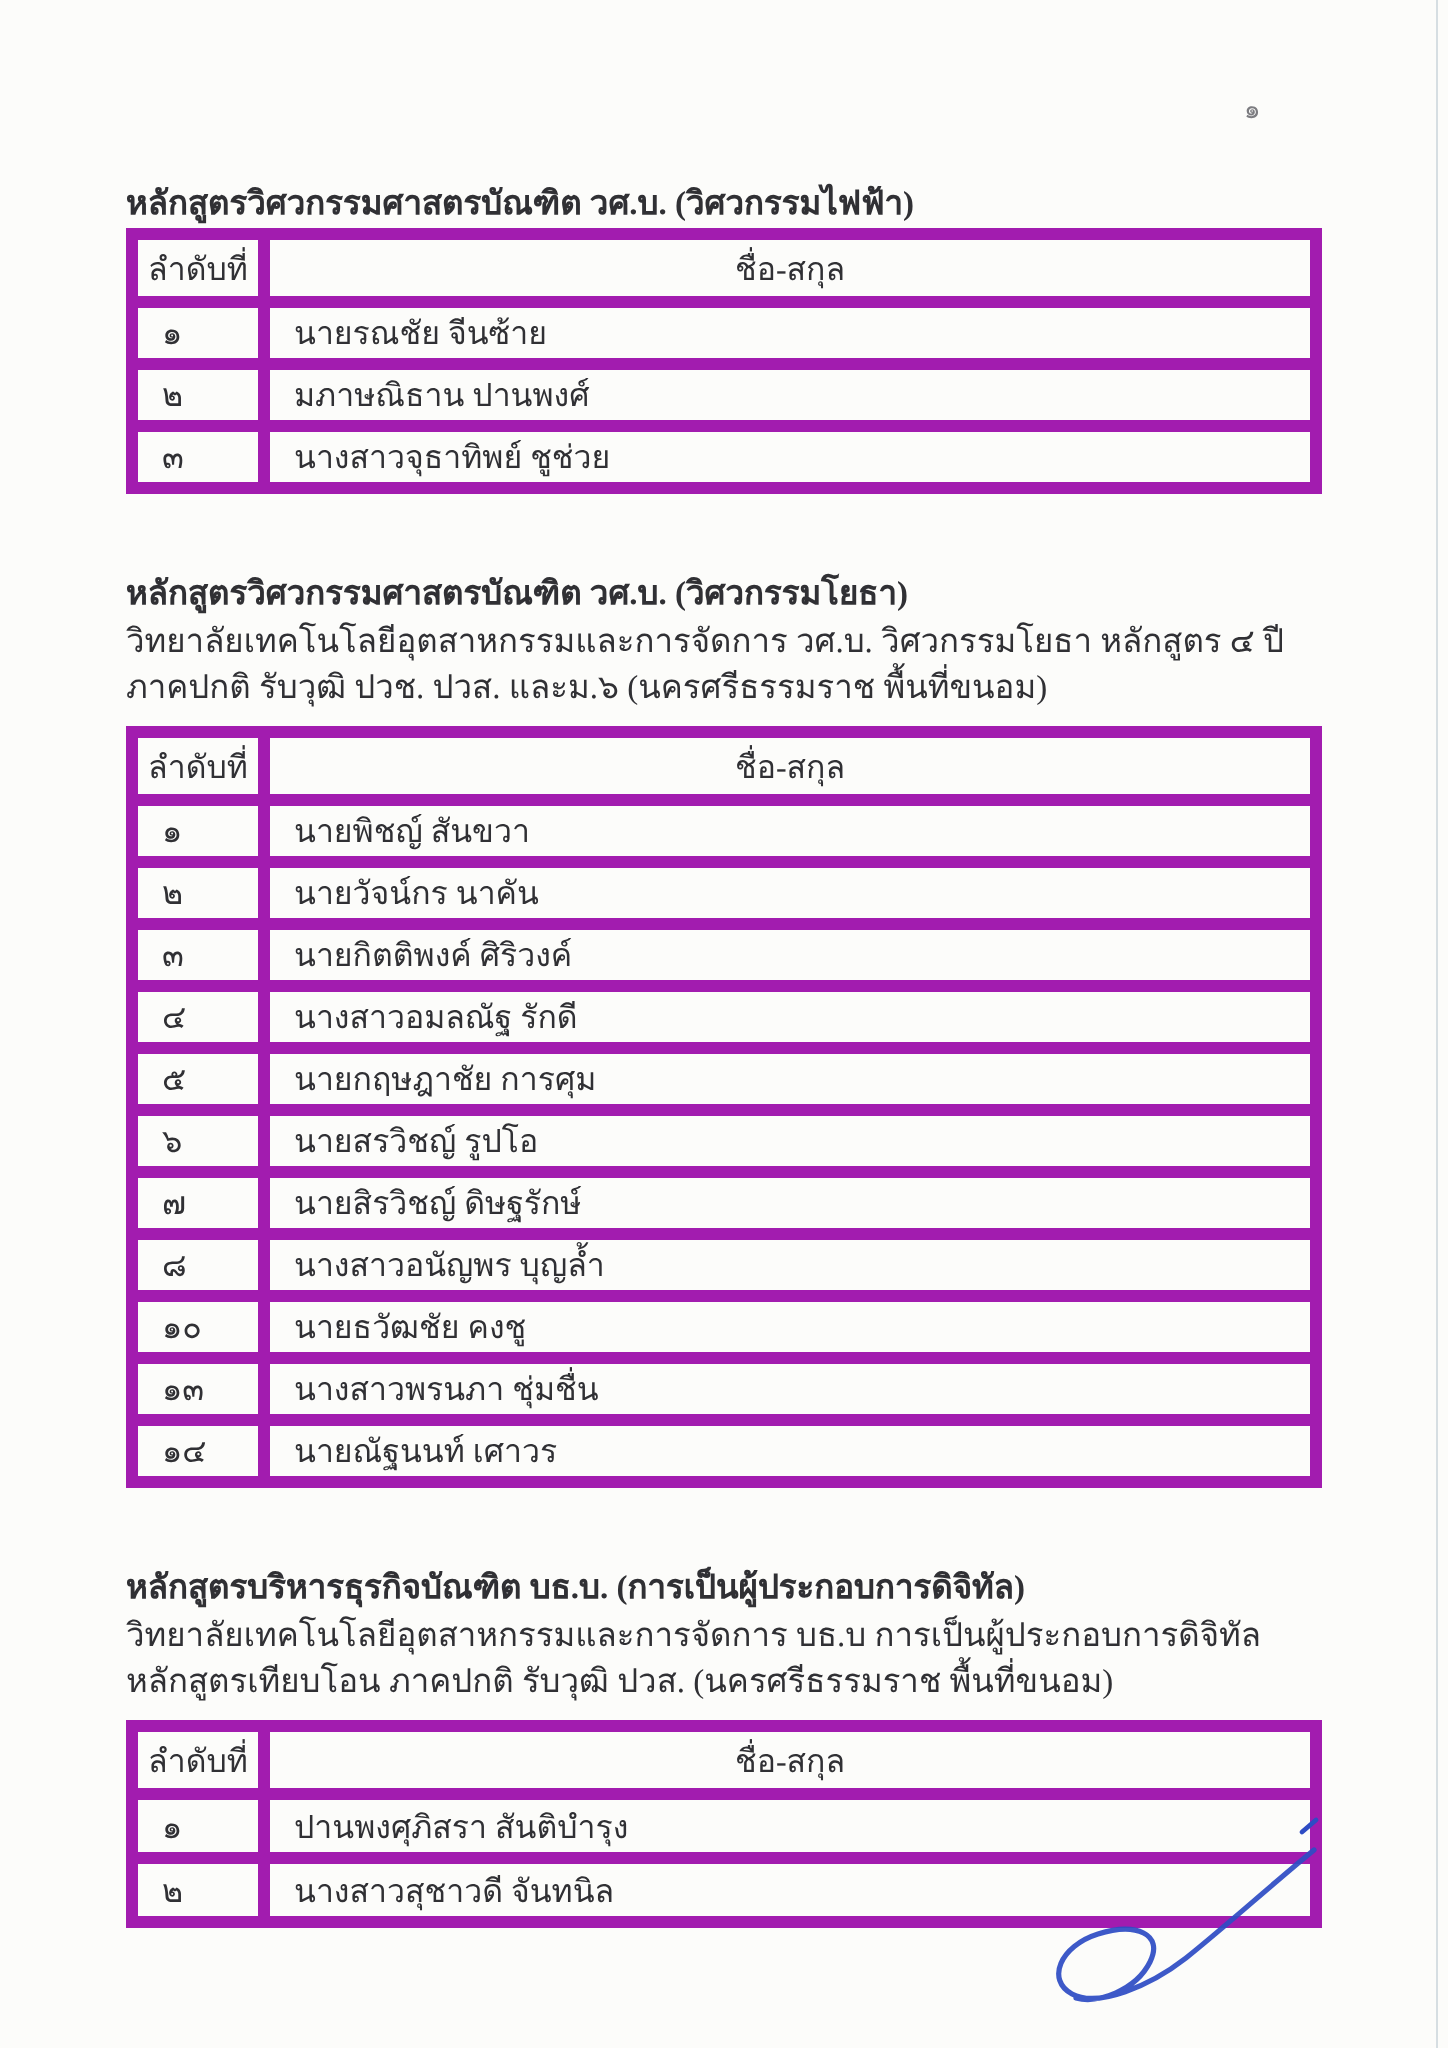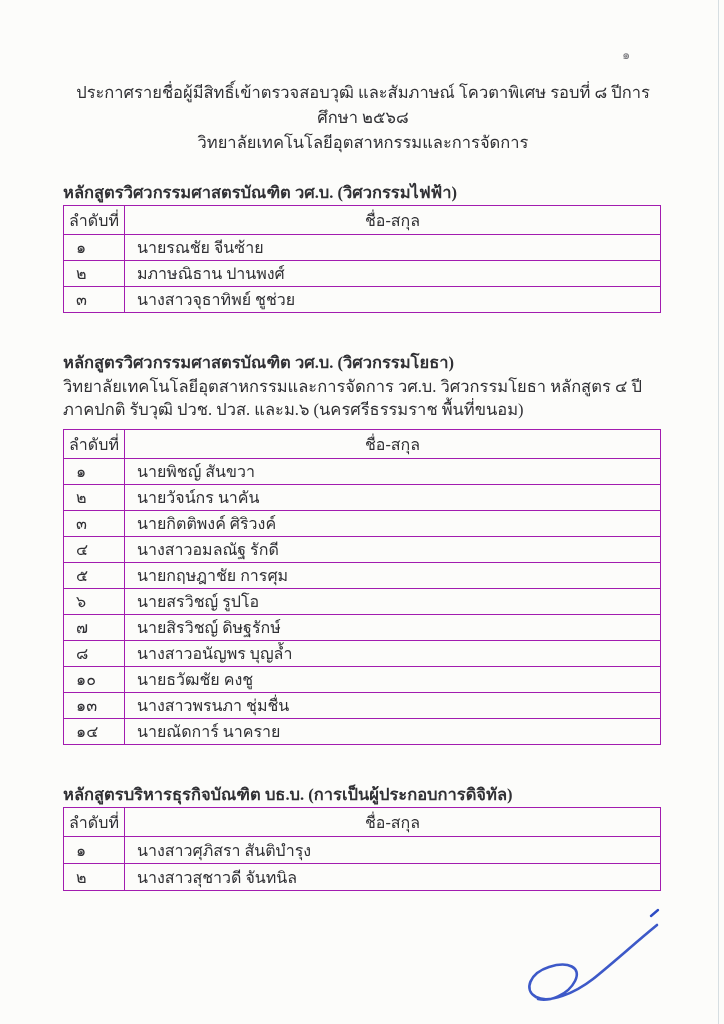--- a/index.html
+++ b/index.html
@@ -29,21 +29,21 @@
   .course-heading{
     margin:0;font-size:16.5px;line-height:24px;font-weight:bold;
   }
   .course-desc{
     margin:0 0 8px 0;width:601px;font-size:16.5px;line-height:23px;
   }
   table.applicants{
     border-collapse:collapse;width:598px;table-layout:fixed;
   }
   table.applicants th,table.applicants td{
-    border:1px solid #a21caf;
+    border:6px solid #a21caf;
     font-size:16px;font-weight:normal;
     padding:0 0 0 12px;text-align:left;
     overflow:hidden;white-space:nowrap;
   }
   table.applicants{border:1.5px solid #5a5a5a;}
   th.c-no,td.c-no{width:60px;text-align:center;padding:0;}
   table.applicants thead th{height:28px;text-align:center;padding:0;}
   table.t1 td{height:24px;}
   table.t2 td{height:23px;}
   table.t3 td{height:26px;}
@@ -51,24 +51,20 @@
     position:absolute;left:505px;top:903px;z-index:5;pointer-events:none;
   }
 </style>
 </head>
 <body>
 
 <div class="page">
   <div class="scan-edge"></div>
   <div class="page-number">๑</div>
 
-  <header class="doc-title">
-    <div>ประกาศรายชื่อผู้มีสิทธิ์เข้าตรวจสอบวุฒิ และสัมภาษณ์ โควตาพิเศษ รอบที่ ๘ ปีการศึกษา ๒๕๖๘</div>
-    <div>วิทยาลัยเทคโนโลยีอุตสาหกรรมและการจัดการ</div>
-  </header>
 
   <section class="course">
     <h2 class="course-heading">หลักสูตรวิศวกรรมศาสตรบัณฑิต วศ.บ. (วิศวกรรมไฟฟ้า)</h2>
     <table class="applicants t1">
       <thead>
         <tr>
           <th class="c-no">ลำดับที่</th>
           <th>ชื่อ-สกุล</th>
         </tr>
       </thead>
@@ -135,39 +131,40 @@
         <tr>
           <td class="c-no">๑๐</td>
           <td>นายธวัฒชัย คงชู</td>
         </tr>
         <tr>
           <td class="c-no">๑๓</td>
           <td>นางสาวพรนภา ชุ่มชื่น</td>
         </tr>
         <tr>
           <td class="c-no">๑๔</td>
-          <td>นายณัดการ์ นาคราย</td>
+          <td>นายณัฐนนท์ เศาวร</td>
         </tr>
       </tbody>
     </table>
   </section>
 
   <section class="course">
     <h2 class="course-heading">หลักสูตรบริหารธุรกิจบัณฑิต บธ.บ. (การเป็นผู้ประกอบการดิจิทัล)</h2>
+    <p class="course-desc">วิทยาลัยเทคโนโลยีอุตสาหกรรมและการจัดการ บธ.บ การเป็นผู้ประกอบการดิจิทัล หลักสูตรเทียบโอน ภาคปกติ รับวุฒิ ปวส. (นครศรีธรรมราช พื้นที่ขนอม)</p>
     <table class="applicants t3">
       <thead>
         <tr>
           <th class="c-no">ลำดับที่</th>
           <th>ชื่อ-สกุล</th>
         </tr>
       </thead>
       <tbody>
         <tr>
           <td class="c-no">๑</td>
-          <td>นางสาวศุภิสรา สันติบำรุง</td>
+          <td>ปานพงศุภิสรา สันติบำรุง</td>
         </tr>
         <tr>
           <td class="c-no">๒</td>
           <td>นางสาวสุชาวดี จันทนิล</td>
         </tr>
 
       </tbody>
     </table>
   </section>
 

